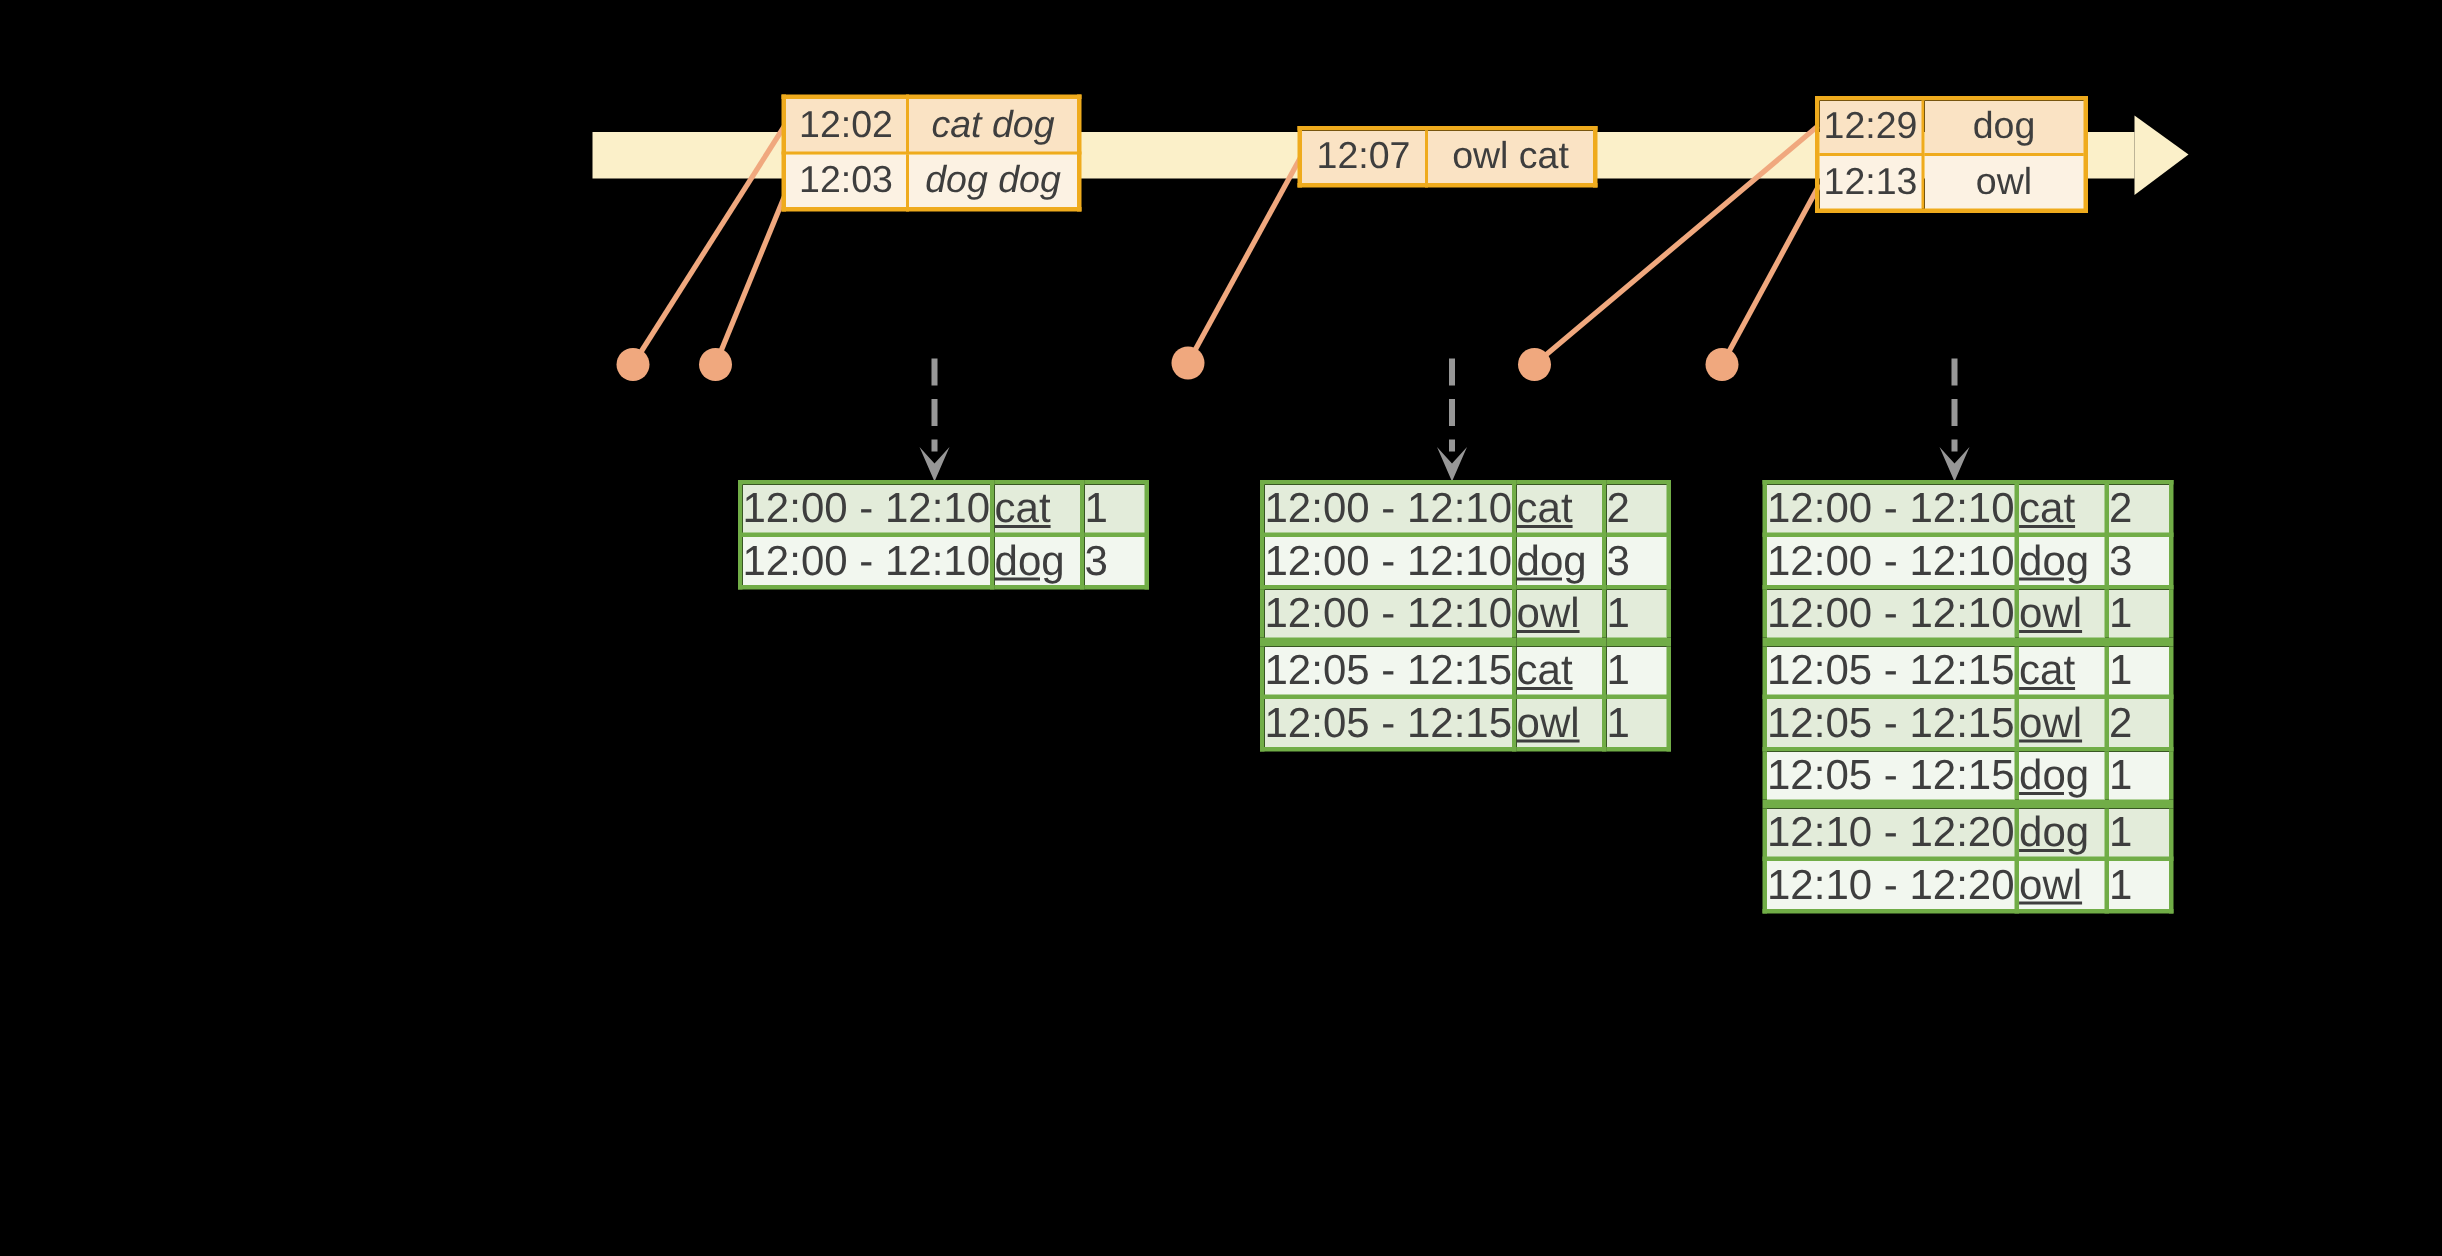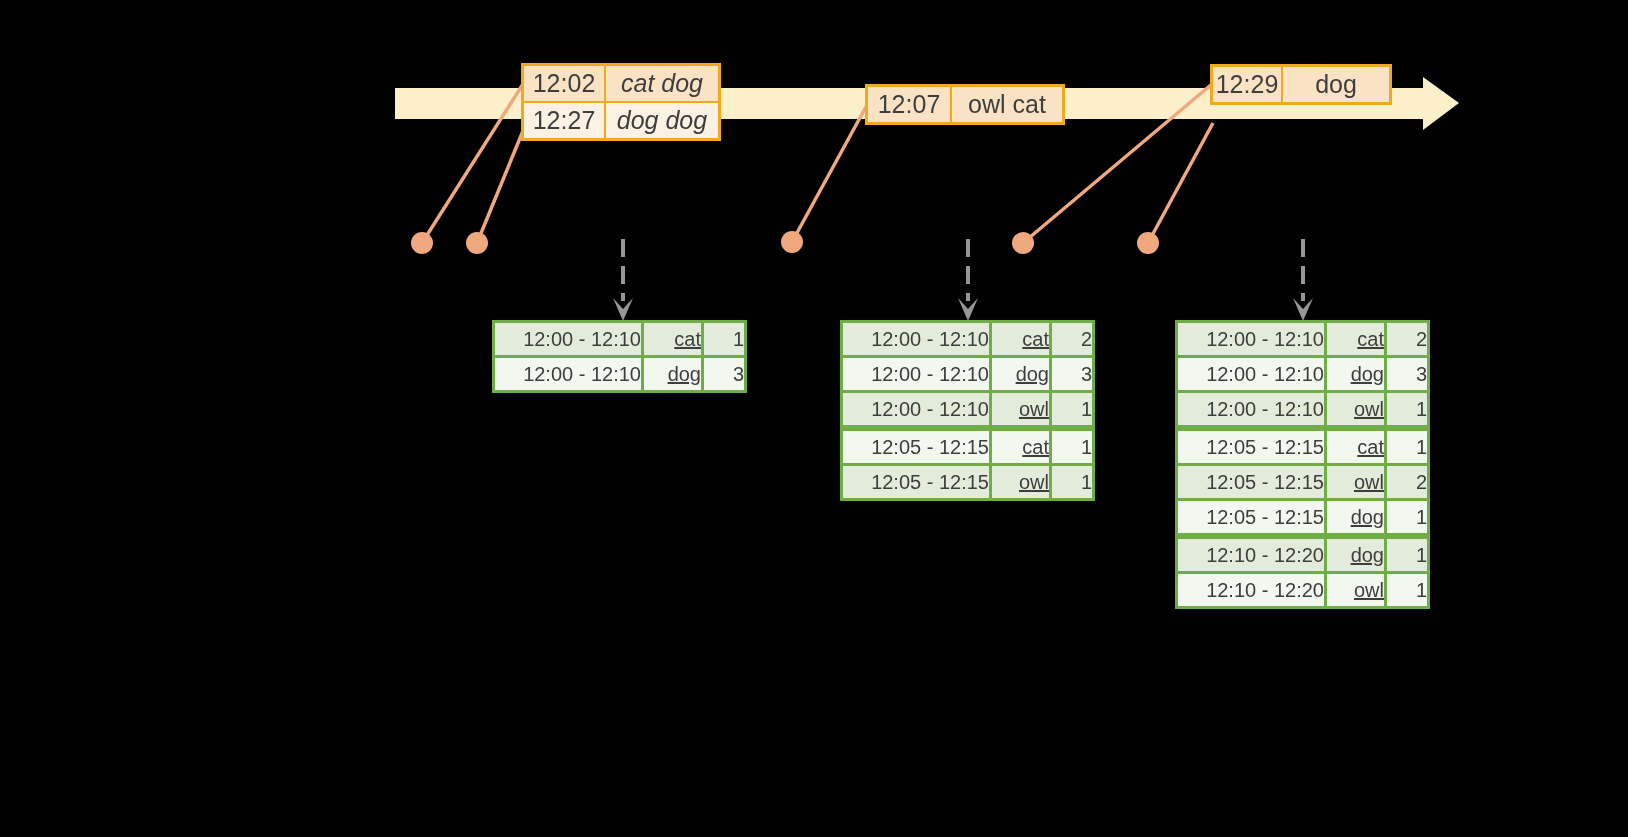--- a/index.html
+++ b/index.html
@@ -60,24 +60,24 @@
 
   
   .result-table {
     position: absolute;
     border-collapse: collapse;
     table-layout: fixed;
     border: 3px solid var(--green);
   }
   .result-table td {
     border: 3px solid var(--green);
-    text-align: right;
+    text-align: left;
     vertical-align: middle;
     color: var(--ink);
-    font-size: 20px;
+    font-size: 28px;
     height: 32px;
     padding: 0;
     overflow: hidden;
     white-space: nowrap;
   }
   .result-table tr:nth-child(odd)  { background: var(--green-row); }
   .result-table tr:nth-child(even) { background: var(--green-row-light); }
   .result-table tr.group-start td { border-top-width: 6px; }
 
   #result-table-1 { left: 492px; top: 320px; }
@@ -126,39 +126,43 @@
     </g>
   </svg>
 
   <table class="event-table" id="event-table-1">
     <tbody>
         <tr>
           <td class="col-time">12:02</td>
           <td class="col-words">cat dog</td>
         </tr>
         <tr>
-          <td class="col-time">12:27</td>
+          <td class="col-time">12:03</td>
           <td class="col-words">dog dog</td>
         </tr>
       </tbody>
   </table>
   <table class="event-table" id="event-table-2">
     <tbody>
         <tr>
           <td class="col-time">12:07</td>
           <td class="col-words">owl cat</td>
         </tr>
       </tbody>
   </table>
   <table class="event-table" id="event-table-3">
     <tbody>
         <tr>
           <td class="col-time">12:29</td>
           <td class="col-words">dog</td>
         </tr>
+        <tr>
+          <td class="col-time">12:13</td>
+          <td class="col-words">owl</td>
+        </tr>
       </tbody>
   </table>
 
   <table class="result-table" id="result-table-1">
     <tbody>
         <tr>
           <td class="col-window">12:00 - 12:10</td>
           <td class="col-word">cat</td>
           <td class="col-count">1</td>
         </tr>

